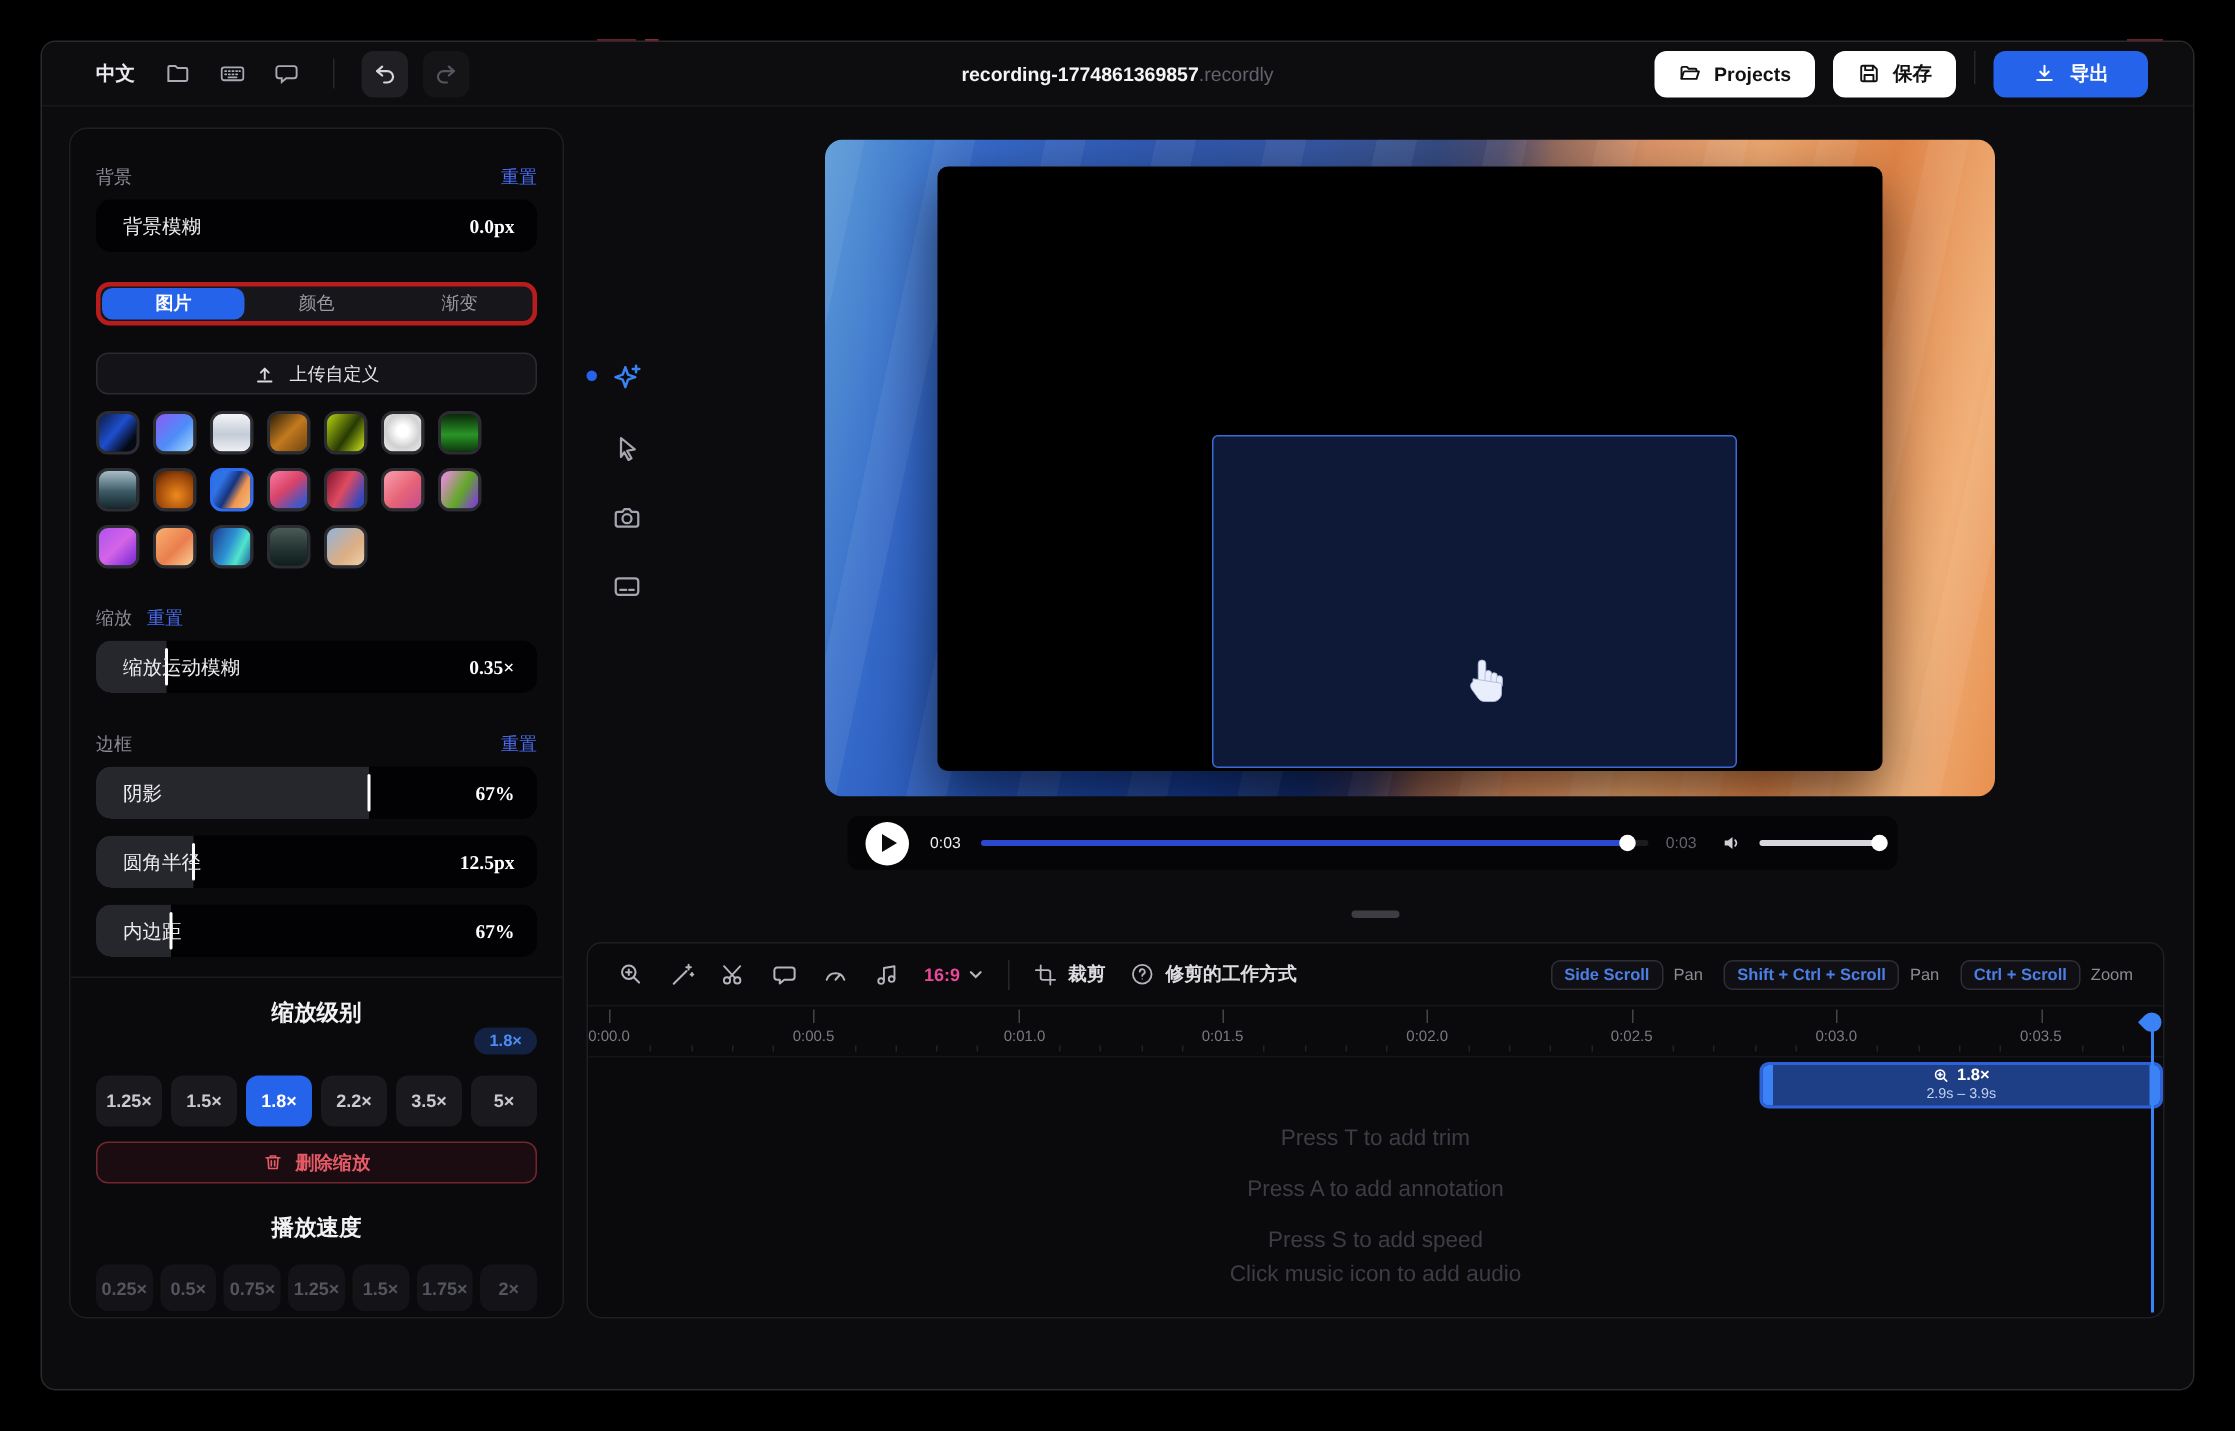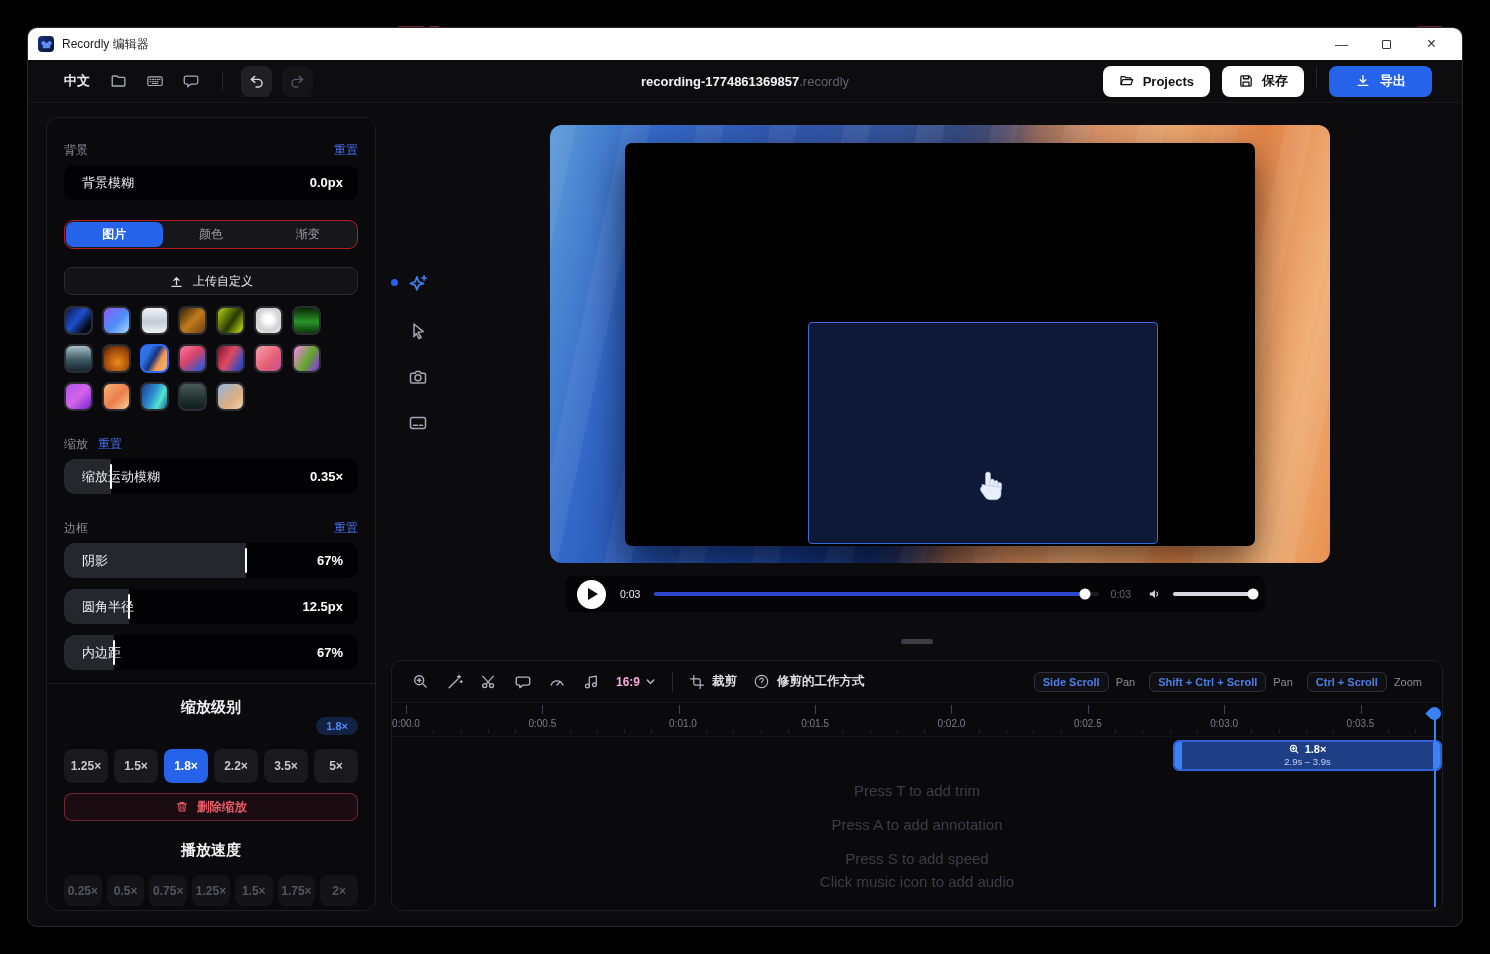--- a/index.html
+++ b/index.html
@@ -49,27 +49,27 @@
 
   
   .sidebar { position:absolute; left:18px; top:14px; width:330px; height:794px;
     background:#0a0a0d; border:1px solid #1e1e23; border-radius:12px; padding:0 17px; overflow:hidden; }
   .sec-head { display:flex; align-items:center; font-size:12px; color:#8b8b95; }
   .reset { color:#4a6cf0; font-size:12px; cursor:pointer; }
   .push { margin-left:auto; }
   .gap6 { margin-left:10px; }
 
   .slider { position:relative; height:35px; background:#020204; border-radius:10px; overflow:hidden;
-    display:flex; align-items:center; cursor:pointer; }
+    display:flex; align-items:center; cursor:pointer;font-family:Liberation Serif, serif; }
   .slider .fill { position:absolute; left:0; top:0; bottom:0; background:#26262d; border-radius:10px 0 0 10px; }
   .slider .scursor { position:absolute; top:5px; bottom:5px; width:2px; background:#fff; border-radius:1px; }
   .slider .slabel { position:relative; margin-left:18px; font-size:13px; color:#ececf0; }
   .slider .svalue { position:relative; margin-left:auto; margin-right:15px; font-size:13px; font-weight:700; color:#fff; }
 
-  .tabbar { height:29px; background:#17171b; border:1px solid #b91c1c; border-radius:9px; display:flex; padding:1px; }
+  .tabbar { height:29px; background:#17171b; border:3px solid #b91c1c; border-radius:9px; display:flex; padding:1px; }
   .tab { flex:1; display:flex; align-items:center; justify-content:center; font-size:12px; color:#9a9aa4;
     border-radius:7px; cursor:pointer; }
   .tab.active { background:#2563eb; color:#fff; font-weight:700; }
 
   .upload-btn { width:100%; height:28px; background:#141418; border:1px solid #2a2a30; border-radius:8px;
     display:flex; align-items:center; justify-content:center; gap:9px; color:#e6e6ea; font-size:12px; cursor:pointer; }
   .upload-btn svg { stroke:#d9d9de; }
 
   .thumb-grid { display:flex; flex-wrap:wrap; gap:9px; }
   .thumb { width:29px; height:29px; border-radius:8px; border:2px solid #2c2c33; cursor:pointer; }
@@ -138,21 +138,21 @@
     background:#3d3d44; cursor:grab; }
 
   
   .timeline { position:absolute; left:363px; top:557px; width:1052px; height:251px;
     background:#0a0a0d; border:1px solid #1e1e23; border-radius:10px; display:flex; flex-direction:column; overflow:hidden; }
   .tl-toolbar { height:42px; flex:none; display:flex; align-items:center; padding:0 20px; gap:16px;
     border-bottom:1px solid #16161b; }
   .tl-btn { background:none; border:none; cursor:pointer; display:flex; align-items:center; gap:7px; padding:0; }
   .tl-btn svg { stroke:#b4b5bd; }
   .tl-label { color:#dcdce1; font-size:12.5px; font-weight:700; }
-  .aspect { color:#f9a8d4; font-size:12px; font-weight:700; display:flex; align-items:center; gap:5px; }
+  .aspect { color:#ec4899; font-size:12px; font-weight:700; display:flex; align-items:center; gap:5px; }
   .tl-div { width:1px; height:20px; background:#26262b; }
   .tl-right { margin-left:auto; display:flex; align-items:center; gap:14px; }
   .sc-group { display:flex; align-items:center; gap:7px; }
   .sc-pill { border:1px solid #2e2f36; border-radius:6px; padding:3px 8px; color:#4c7fe6; font-size:11px;
     font-weight:700; background:#101014; cursor:default; }
   .sc-action { color:#8b8b94; font-size:11px; }
 
   .tl-ruler { position:relative; height:34px; flex:none; border-bottom:1px solid #141419; cursor:pointer; }
   .tick-major { position:absolute; top:2px; width:1px; height:9px; background:#43434b; }
   .tick-minor { position:absolute; bottom:3px; width:1px; height:4px; background:#222228; }
@@ -177,35 +177,20 @@
 </head>
 <body>
 
 <div class="artifact" style="left:398px;top:26px;width:26px;height:5px;background:#8a2232;"></div>
 <div class="artifact" style="left:430px;top:26px;width:9px;height:5px;background:#b03040;"></div>
 <div class="artifact" style="left:446px;top:28px;width:255px;height:2px;background:#4a4a4e;"></div>
 <div class="artifact" style="left:1418px;top:26px;width:24px;height:5px;background:#8a2232;"></div>
 
 <div class="window">
 
-  <div class="titlebar">
-    <span class="app-icon">
-      <svg width="11" height="11" viewBox="0 0 12 12">
-          <path d="M2 7a2.4 2.4 0 1 1 3-3h2a2.4 2.4 0 1 1 3 3v3H2z" fill="#5d8df2"></path>
-        </svg>
-    </span>
-    <span class="app-title">Recordly 编辑器</span>
-    <div class="win-controls">
-      <button class="win-btn">—</button>
-      <button class="win-btn">
-          <span class="max-box"></span>
-        </button>
-      <button class="win-btn close-glyph">×</button>
-    </div>
-  </div>
 
   <div class="topbar">
     <div class="tb-left">
       <button class="lang-btn">中文</button>
       <button class="icon-btn">
         <svg width="18" height="18" viewBox="0 0 20 20" fill="none" stroke-width="1.5">
             <path d="M2.5 15.5h13a1 1 0 0 0 1-1V7a1 1 0 0 0-1-1H9.3L7.7 4.4H3.5a1 1 0 0 0-1 1z"></path>
           </svg>
       </button>
       <button class="icon-btn">

